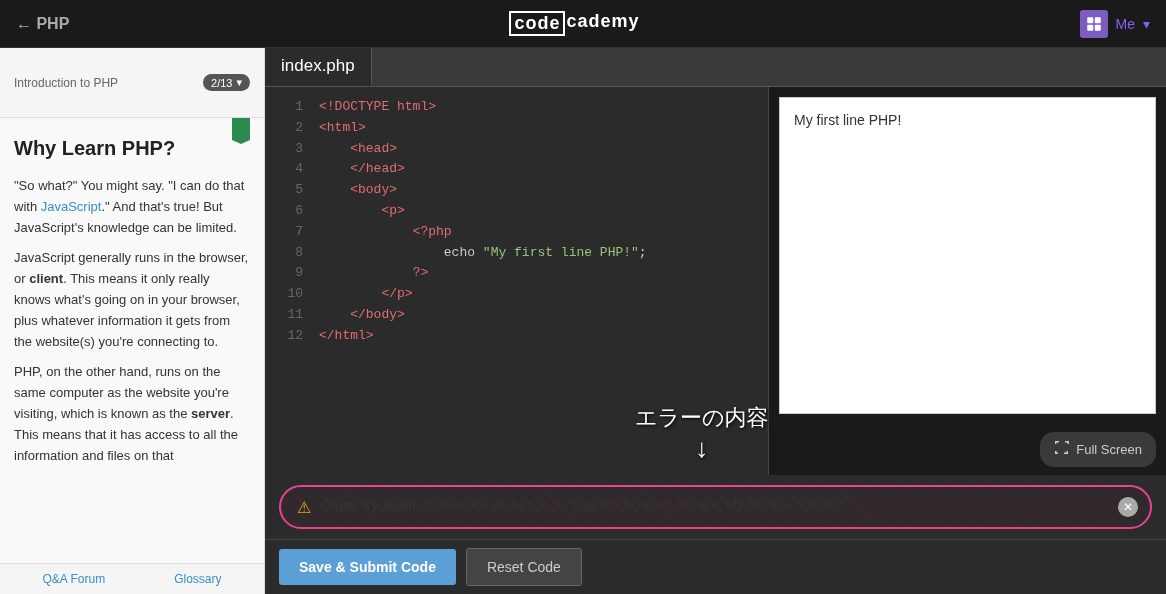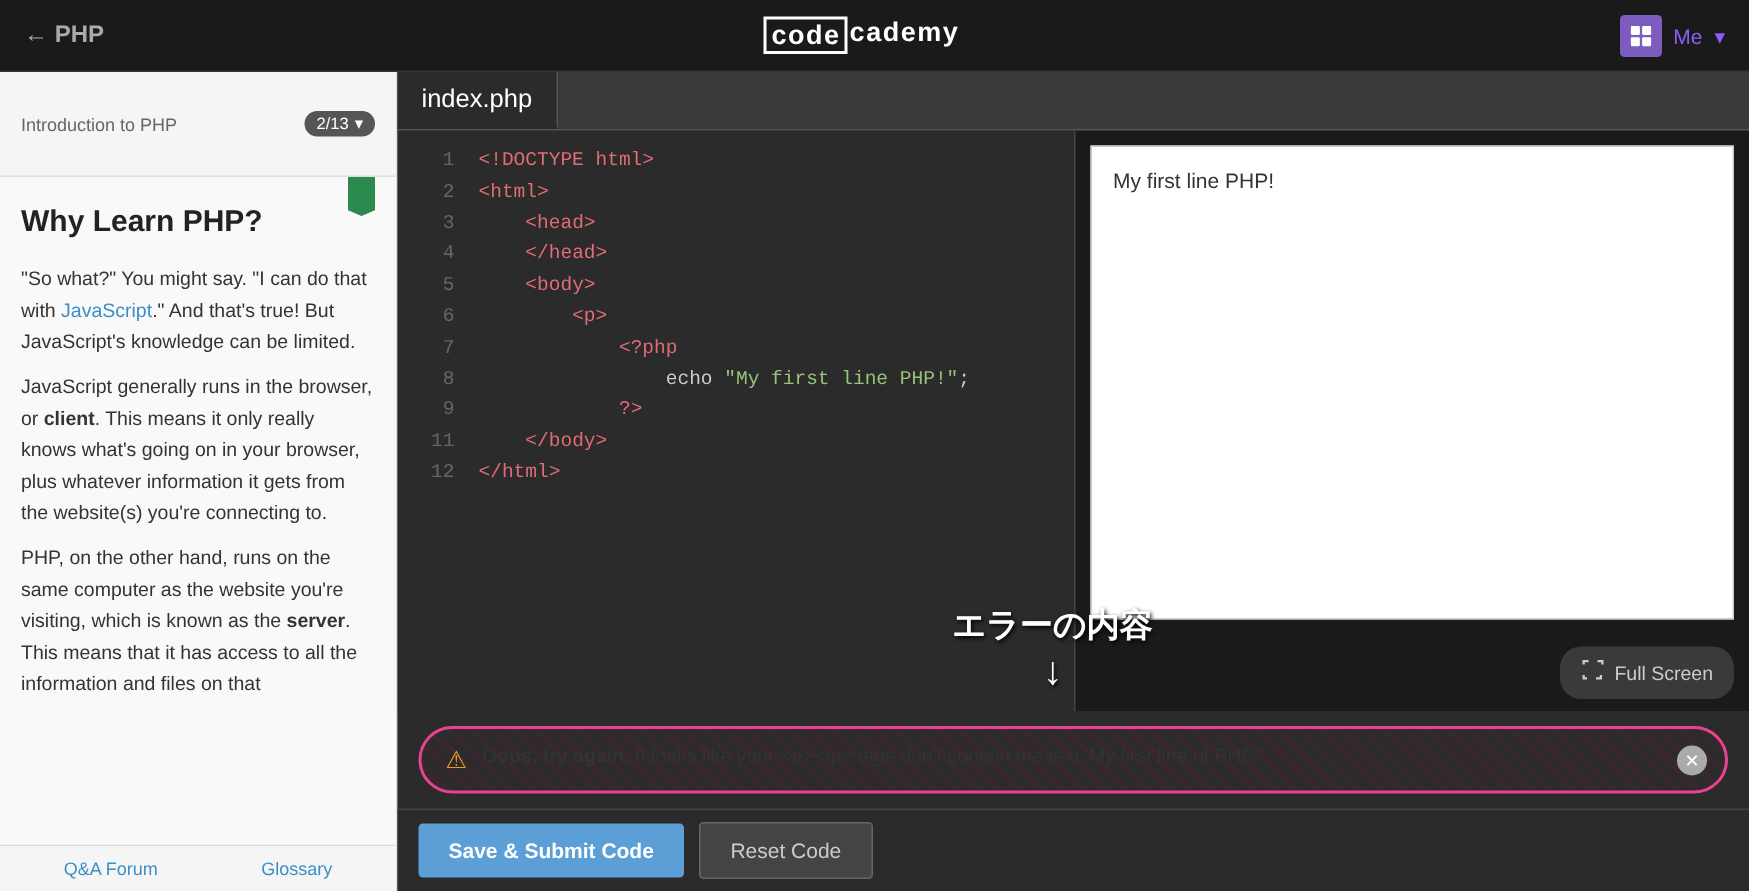--- a/index.html
+++ b/index.html
@@ -207,21 +207,21 @@
     .line-code {
       color: #ccc;
       white-space: pre;
     }
     .c-tag { color: #e06c75; }
     .c-php { color: #e06c75; }
     .c-str { color: #98c379; }
 
     
     .output-panel {
-      width: 450px;
+      width: 398px;
       background: #1a1a1a;
       display: flex;
       flex-direction: column;
       border-left: 1px solid #444;
       flex-shrink: 0;
     }
     .output-display {
       flex: 1;
       background: #fff;
       color: #333;
@@ -448,20 +448,24 @@
         <div class="code-line">
           <span class="line-num">8</span>
           <span class="line-code">                echo <span class="c-str">"My first line PHP!"</span>;</span>
         </div>
 
         <div class="code-line">
           <span class="line-num">9</span>
           <span class="line-code">            <span class="c-php">?&gt;</span></span>
         </div>
 
+        <div class="code-line">
+          <span class="line-num">10</span>
+          <span class="line-code">        <span class="c-tag">&lt;/p&gt;</span></span>
+        </div>
 
         <div class="code-line">
           <span class="line-num">11</span>
           <span class="line-code">    <span class="c-tag">&lt;/body&gt;</span></span>
         </div>
 
         <div class="code-line">
           <span class="line-num">12</span>
           <span class="line-code"><span class="c-tag">&lt;/html&gt;</span></span>
         </div>
@@ -479,21 +483,21 @@
             <span>Full Screen</span>
           </button>
         </div>
       </div>
     </div>
 
     <div class="editor-lower">
       <div class="error-area" style="position:relative;">
 
         <div style="position:absolute; left: 370px; top:-72px; text-align:center; pointer-events:none;">
-          <span class="annotation-text" style="font-size:22px;font-weight:bold;color:#fff;text-shadow:1px 1px 3px #000;">エラーの内容</span>
+          <span class="annotation-text" style="font-size:22px;font-weight:normal;color:#fff;text-shadow:1px 1px 3px #000;">エラーの内容</span>
           <br>
           <span class="annotation-arrow" style="font-size:26px;color:#fff;text-shadow:1px 1px 3px #000;">↓</span>
         </div>
 
         <div class="error-banner">
           <span class="error-icon">⚠</span>
           <span class="error-text">
             <strong>Oops, try again.</strong><span> It looks like your &lt;p&gt;&lt;/p&gt; tags don't contain the text 'My first line of PHP!'</span>
           </span>
           <div class="error-close">✕</div>

